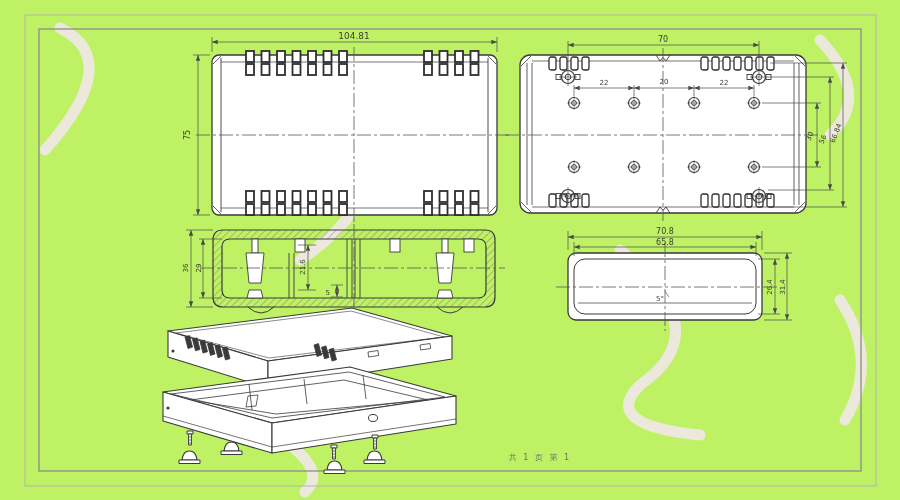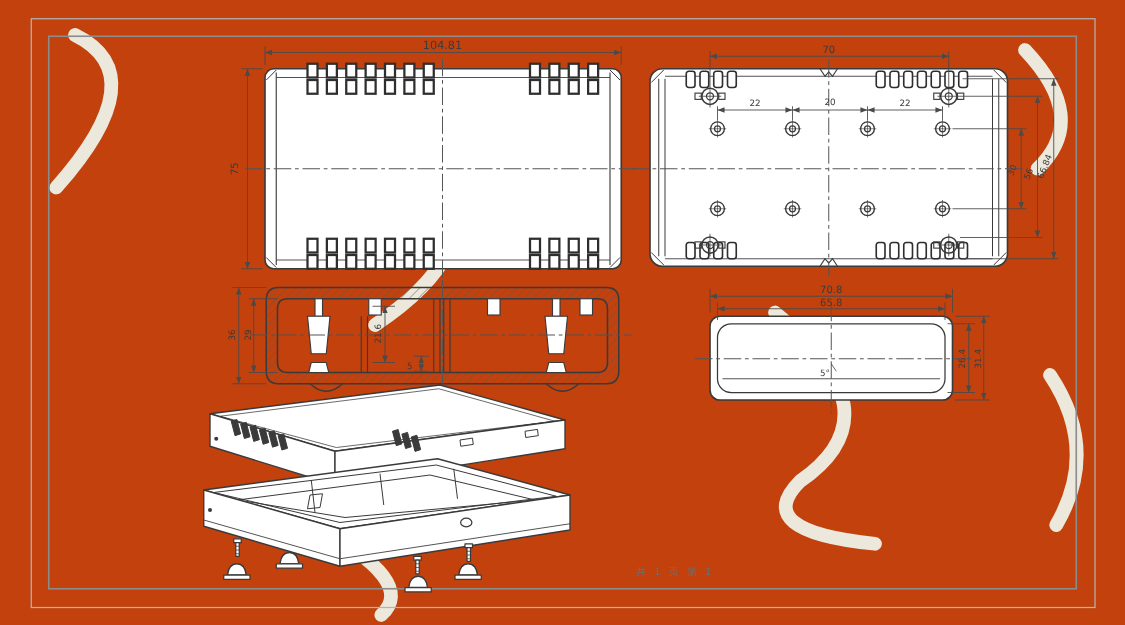--- a/index.html
+++ b/index.html
@@ -1,16 +1,16 @@
 <!DOCTYPE html>
 <html><head>
 <meta charset="utf-8">
 <style>
   html,body{margin:0;padding:0;background:#ffffff;}
-  .sheet{position:relative;width:900px;height:500px;background:#c2410c;overflow:hidden;
+  .sheet{position:relative;width:900px;height:500px;background:#bef264;overflow:hidden;
          font-family:"DejaVu Sans",sans-serif;}
   svg text{font-family:"DejaVu Sans",sans-serif;fill:#3c3c3c;}
   .dimtxt{font-size:8px;}
   .dimtxt-lg{font-size:9px;}
   .dimtxt-sm{font-size:7px;}
   .footer-txt{font-size:8px;fill:#6f6f6f;letter-spacing:2px;}
 </style>
 </head>
 <body>
 

